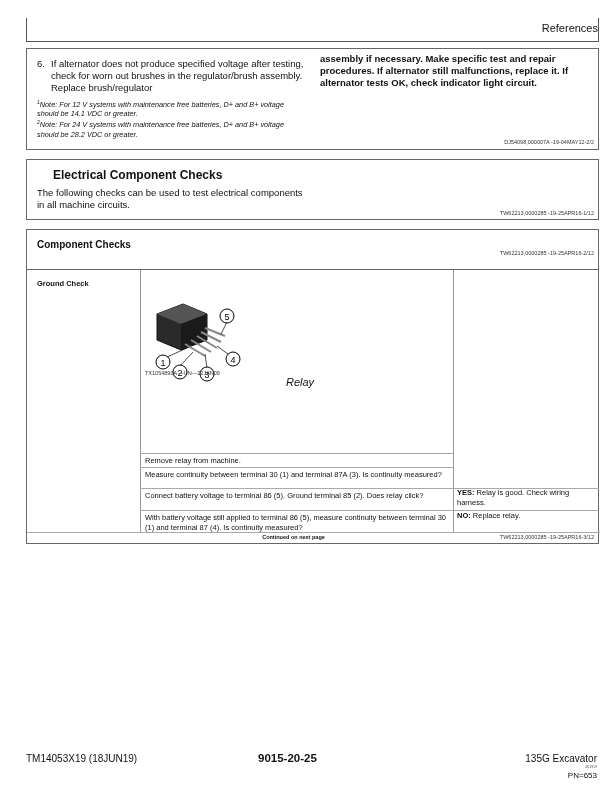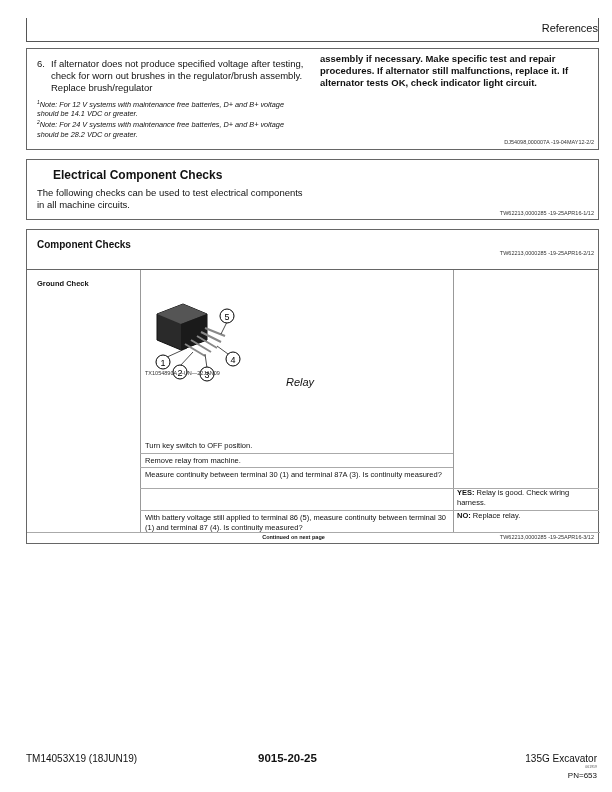--- a/index.html
+++ b/index.html
@@ -124,26 +124,26 @@
     <g>
         <circle cx="82" cy="24" r="7" fill="#fff" stroke="#000"></circle>
         <text x="82" y="27.5" font-size="9" text-anchor="middle" font-family="Liberation Sans, sans-serif">5</text>
       </g>
   </svg>
 
   <div class="fig-code">TX1054890A —UN—22JAN09</div>
   <div class="fig-caption">Relay</div>
 
 
-  <div class="row-text" style="top:171px">Turn key switch to OFF position.</div>
   <div class="hline" style="left:113px; width:313px; top:183px;"></div>
   <div class="row-text" style="top:186px">Remove relay from machine.</div>
   <div class="hline" style="left:113px; width:313px; top:197px;"></div>
   <div class="row-text" style="top:200px">Measure continuity between terminal 30 (1) and terminal 87A (3). Is continuity measured?</div>
   <div class="hline" style="left:113px; width:459px; top:218px;"></div>
+  <div class="row-text" style="top:221px">Connect battery voltage to terminal 86 (5). Ground terminal 85 (2). Does relay click?</div>
   <div class="ans" style="top:218px">
     <b>YES:</b> <span>Relay is good. Check wiring harness.</span>
   </div>
   <div class="hline" style="left:113px; width:459px; top:240px;"></div>
   <div class="row-text" style="top:243px">With battery voltage still applied to terminal 86 (5), measure continuity between terminal 30 (1) and terminal 87 (4). Is continuity measured?</div>
   <div class="ans" style="top:241px">
     <b>NO:</b> <span>Replace relay.</span>
   </div>
   <div class="hline" style="left:0; width:573px; top:262px;"></div>
 

